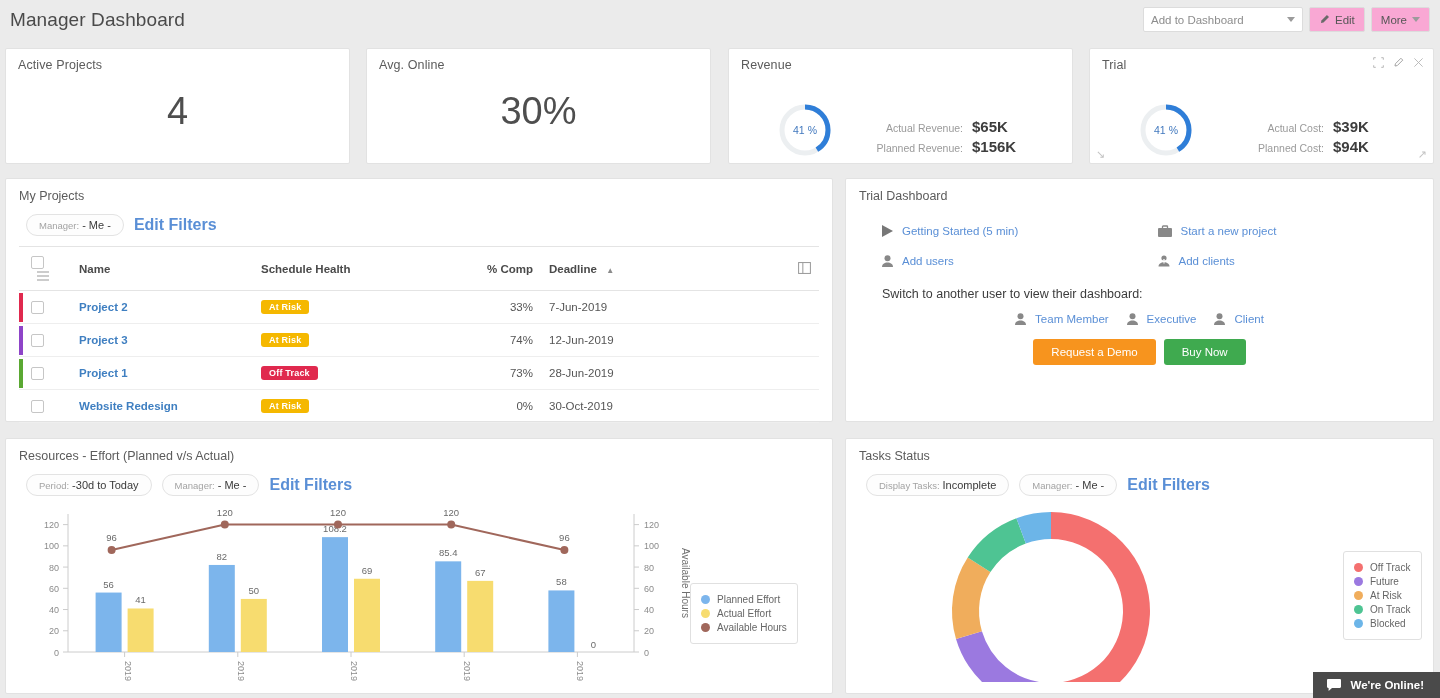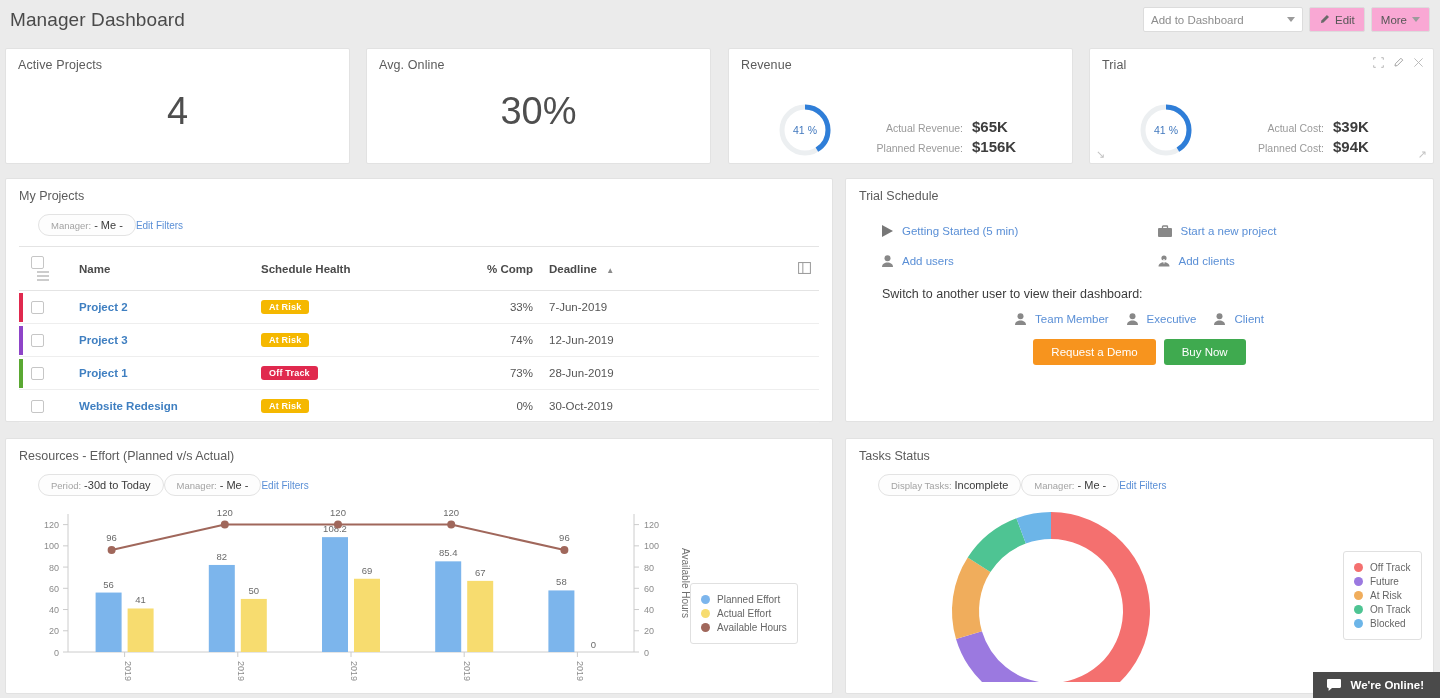--- a/index.html
+++ b/index.html
@@ -71,28 +71,28 @@
     position: absolute; right: 9px; top: 8px; display: flex; gap: 9px;
     align-items: center; color: #b5b5b5;
   }
   .tool-ic { width: 11px; height: 11px; cursor: pointer; }
   .resize-h { position: absolute; color: #c2c2c2; font-size: 11px; }
 
   
   .panel-title {
     font-size: 12.5px; color: #5b5b5b; padding: 10px 13px 0 13px;
   }
-  .filters { display: flex; align-items: center; padding: 11px 13px 10px 20px; margin-left: 12px; }
+  .filters { display: flex; align-items: center; gap: 10px; padding: 11px 13px 10px 20px; }
   .chip {
     border: 1px solid #e3e3e3; border-radius: 12px; height: 22px;
     display: flex; align-items: center; padding: 0 12px; background: #fdfdfd;
     font-size: 11px; color: #3a3a3a;
   }
   .chip .k { color: #a3a3a3; font-size: 9.5px; margin-right: 3px; }
-  .link { font-size: 10px; color: #5a8fd6; cursor: pointer; }
+  .link { font-size: 16px; color: #5a8fd6; cursor: pointer; font-weight: bold; }
 
   
   table { width: 100%; border-collapse: collapse; }
   .tbl-wrap { padding: 0 13px; }
   th {
     font-size: 11.5px; color: #4a4a4a; font-weight: 600; text-align: left;
     padding: 9px 8px; border-bottom: 1px solid #e4e4e4; border-top: 1px solid #e4e4e4;
     background: #fff;
   }
   td {
@@ -325,21 +325,21 @@
             <td class="num">0%</td>
             <td>30-Oct-2019</td>
             <td></td>
           </tr>
         </tbody>
       </table>
     </div>
   </div>
 
   <div class="card" style="left:845px; top:178px; width:589px; height:244px;">
-    <div class="panel-title">Trial Schedule</div>
+    <div class="panel-title">Trial Dashboard</div>
     <div class="ta-grid">
       <div class="ta-link">
         <span class="ta-ic">
           <svg width="11" height="12" viewBox="0 0 11 12">
               <path d="M0 0l11 6-11 6z" fill="#777"></path>
             </svg>
         </span>
         <span>Getting Started (5 min)</span>
       </div>
       <div class="ta-link">

